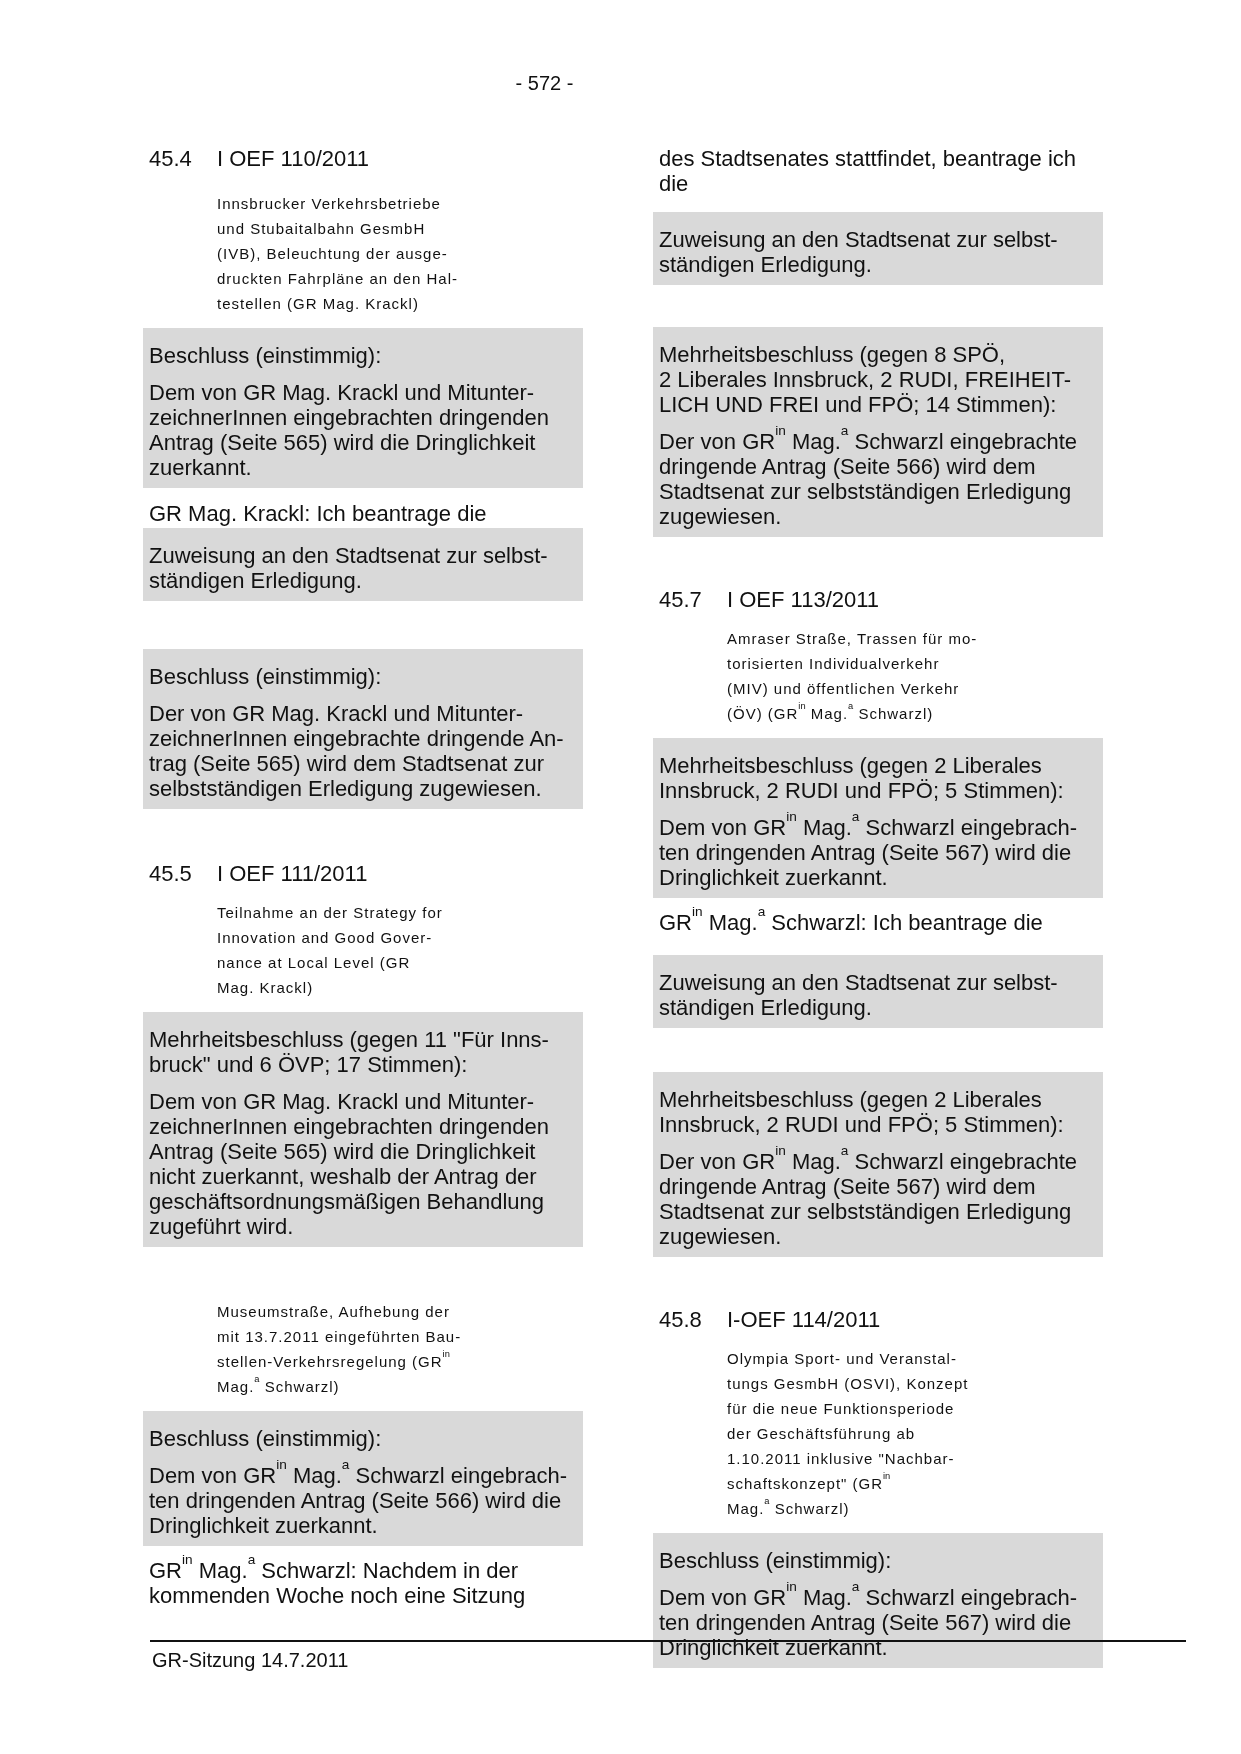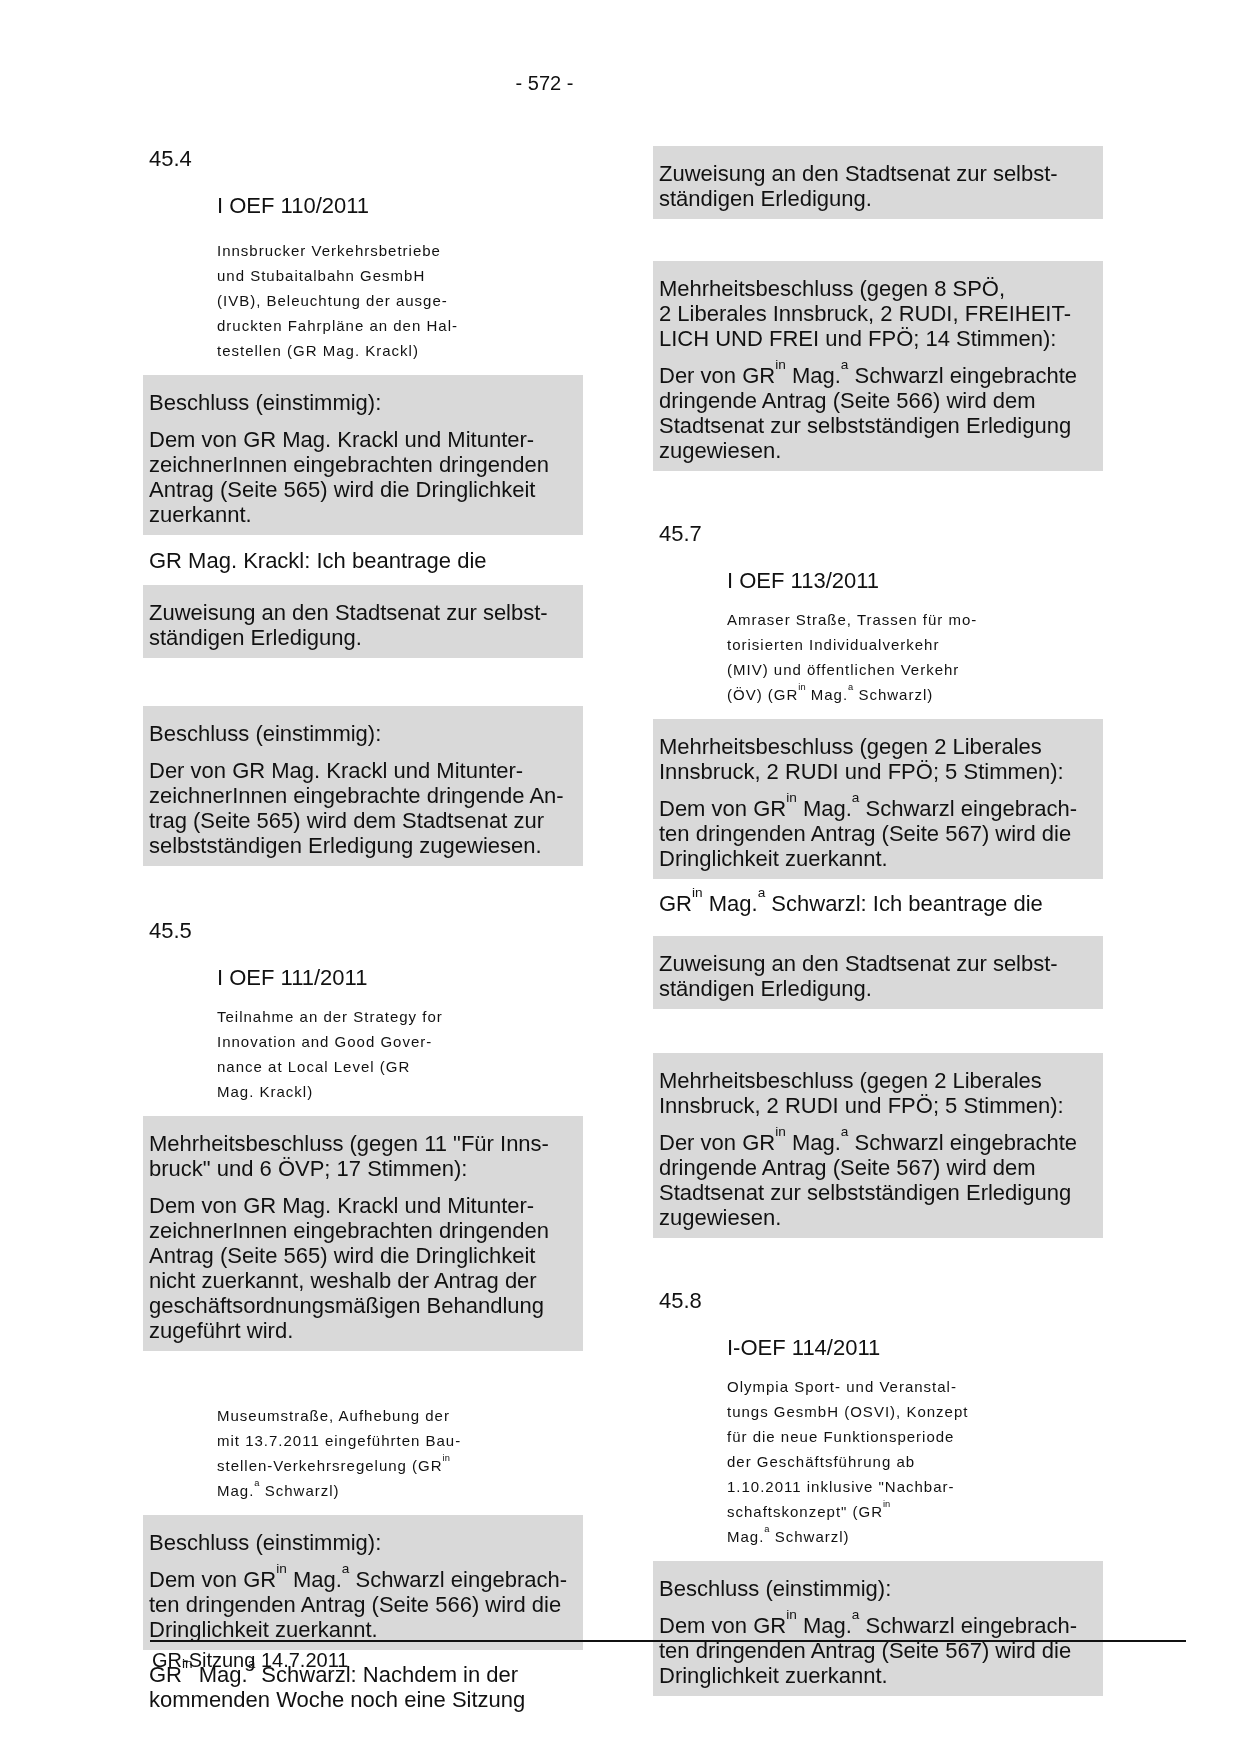--- a/index.html
+++ b/index.html
@@ -34,21 +34,21 @@
   }
   .col-left  { left: 143px; width: 440px; }
   .col-right { left: 653px; width: 450px; }
 
   .item-row {
     display: flex;
     margin-left: 6px;
     white-space: pre;
   }
   .item-num { width: 68px; flex: none; }
-  .item-ref { flex: none; margin-top: 47px; }
+  .item-ref { flex: none; }
 
   .item-title {
     margin-left: 74px;
     font-size: 15px;
     letter-spacing: 1px;
     white-space: pre;
   }
 
   .hbox {
     background: var(--hl, #d9d9d9);
@@ -67,21 +67,21 @@
 
   sup {
     font-size: 62%;
     line-height: 0;
     position: relative;
     top: -0.45em;
     letter-spacing: 0;
   }
 
   
-  .mb6  { margin-bottom: 12px; }
+  .mb6  { margin-bottom: 2px; }
   .mb8  { margin-bottom: 20px; }
   .mb12 { margin-bottom: 12px; }
   .mb13 { margin-bottom: 13px; }
   .mb14 { margin-bottom: 14px; }
   .mb16 { margin-bottom: 16px; }
   .mb20 { margin-bottom: 20px; }
   .mb42 { margin-bottom: 42px; }
   .mb44 { margin-bottom: 44px; }
   .mb48 { margin-bottom: 48px; }
   .mb50 { margin-bottom: 50px; }
@@ -174,20 +174,22 @@
 Dringlichkeit zuerkannt.</p>
   </div>
 
   <p class="para">GR<sup>in</sup> Mag.<sup>a</sup> Schwarzl: Nachdem in der
 kommenden Woche noch eine Sitzung</p>
 
 </div>
 
 <div class="col col-right">
 
+  <p class="para mb16">des Stadtsenates stattfindet, beantrage ich
+die</p>
 
   <div class="hbox mb42">
     <p>Zuweisung an den Stadtsenat zur selbst-
 ständigen Erledigung.</p>
   </div>
 
   <div class="hbox mb50">
     <p>Mehrheitsbeschluss (gegen 8 SPÖ,
 2 Liberales Innsbruck, 2 RUDI, FREIHEIT-
 LICH UND FREI und FPÖ; 14 Stimmen):</p>

